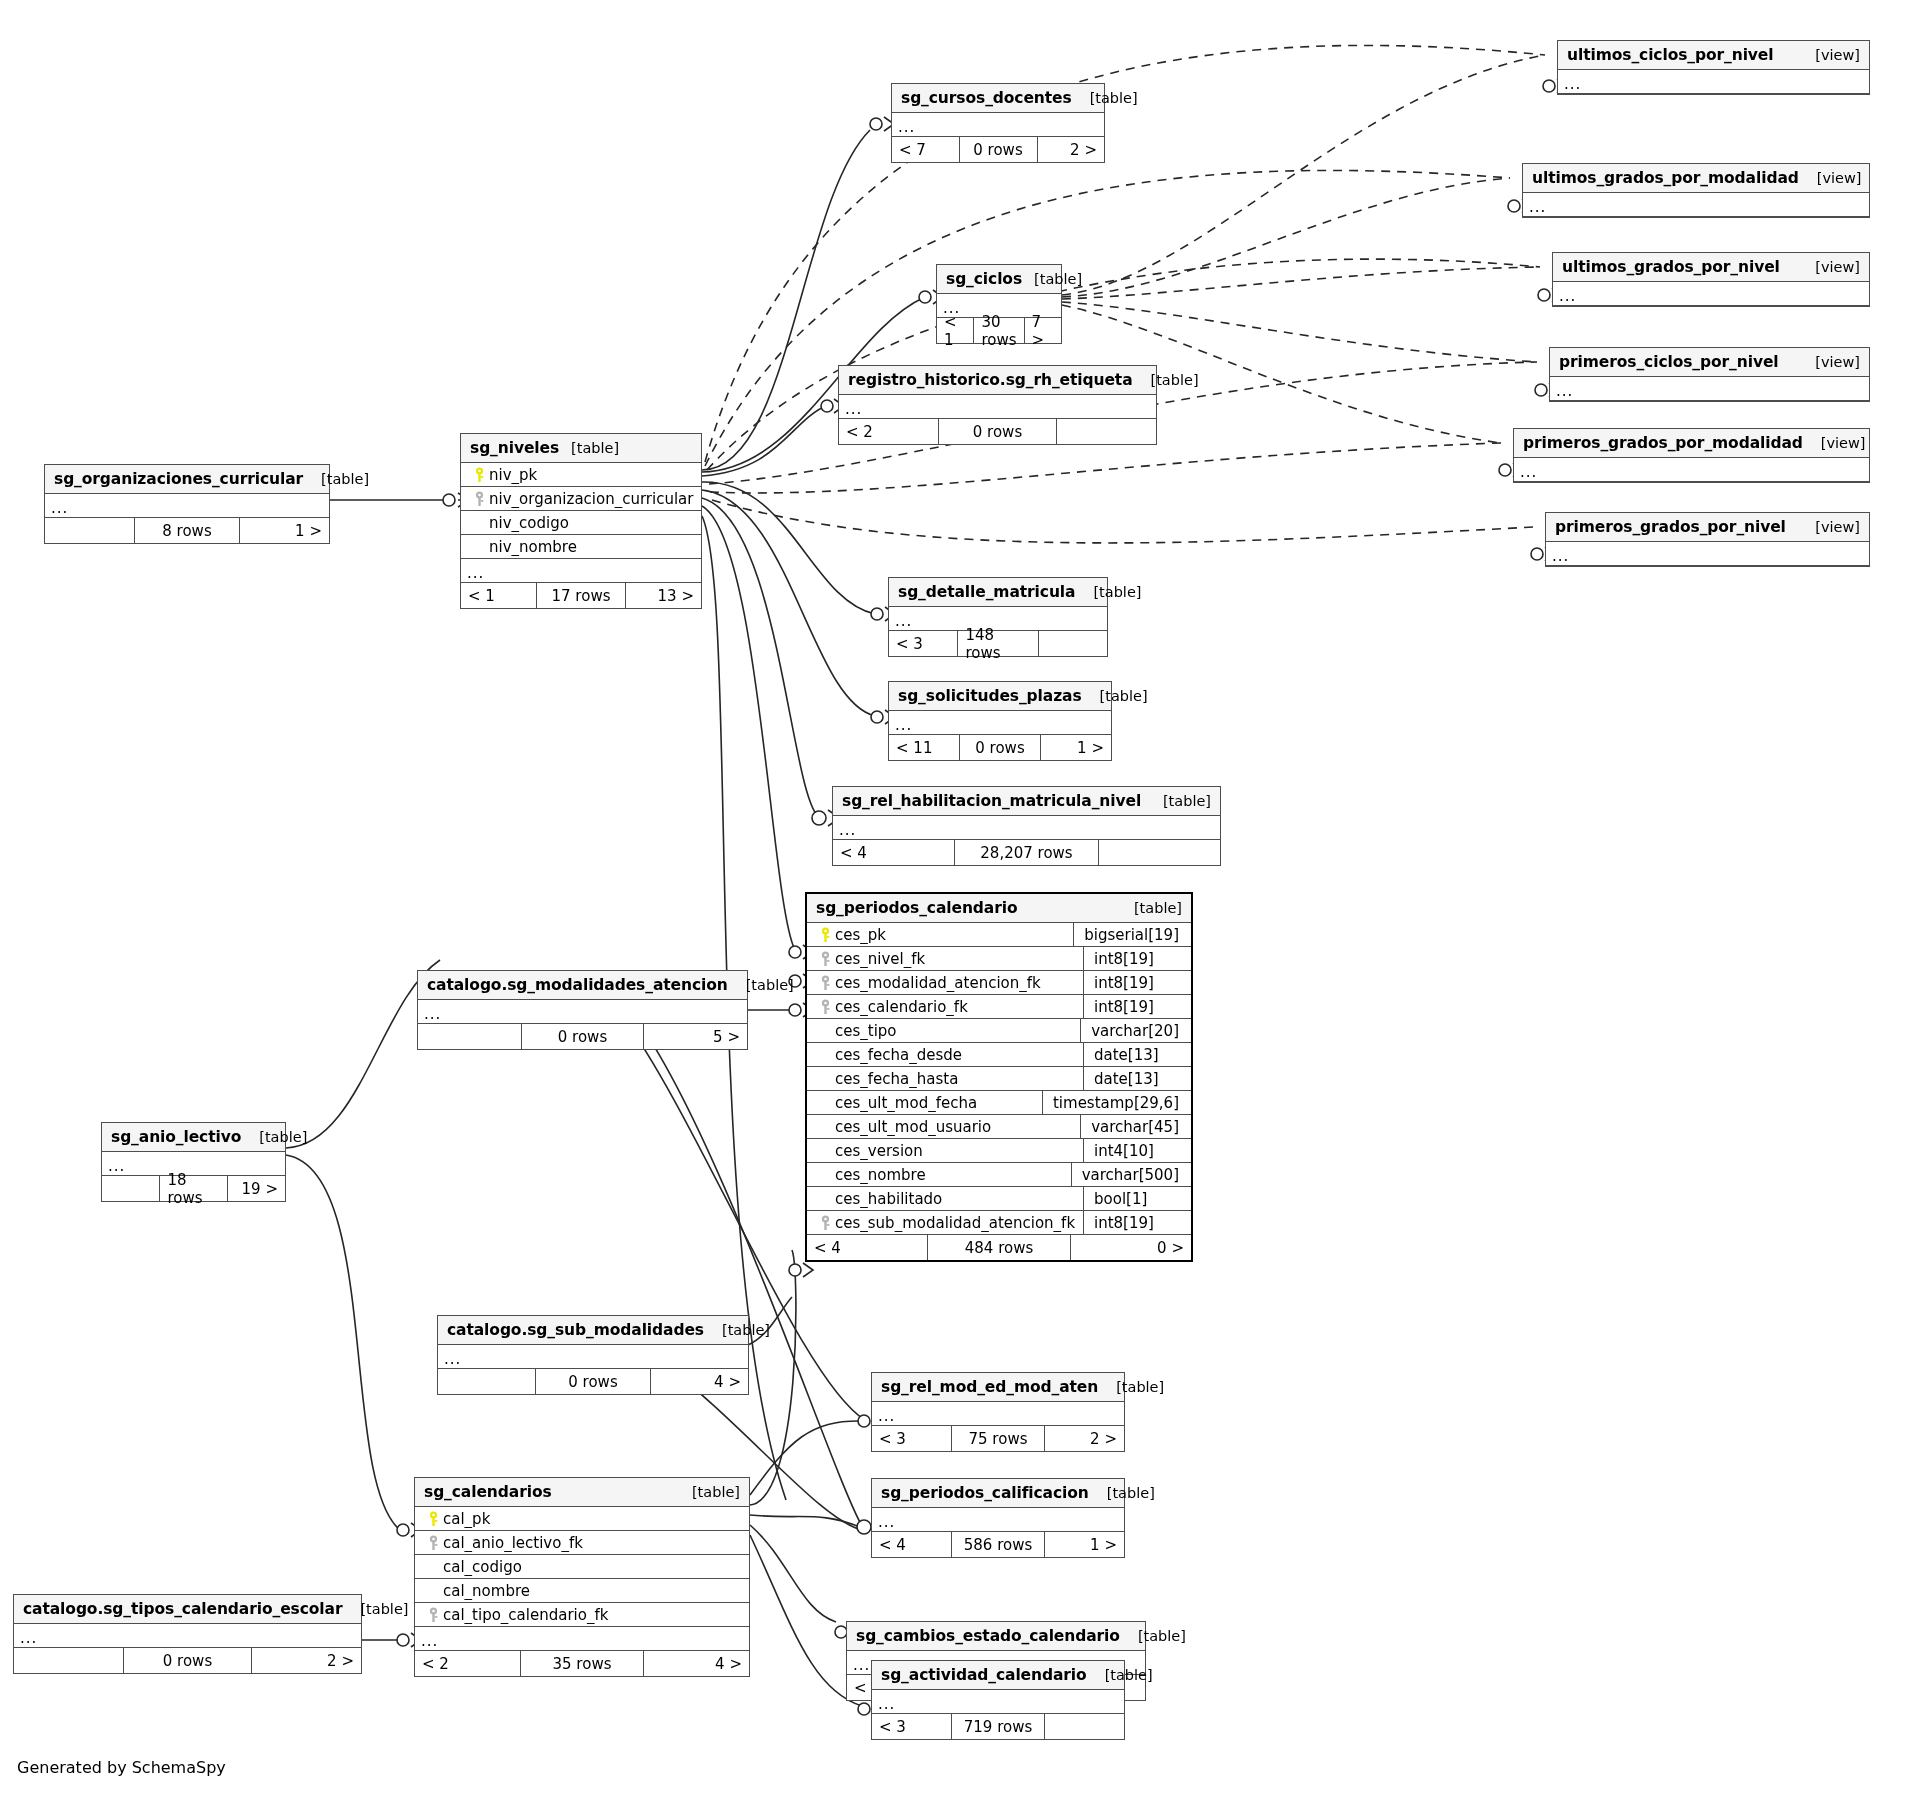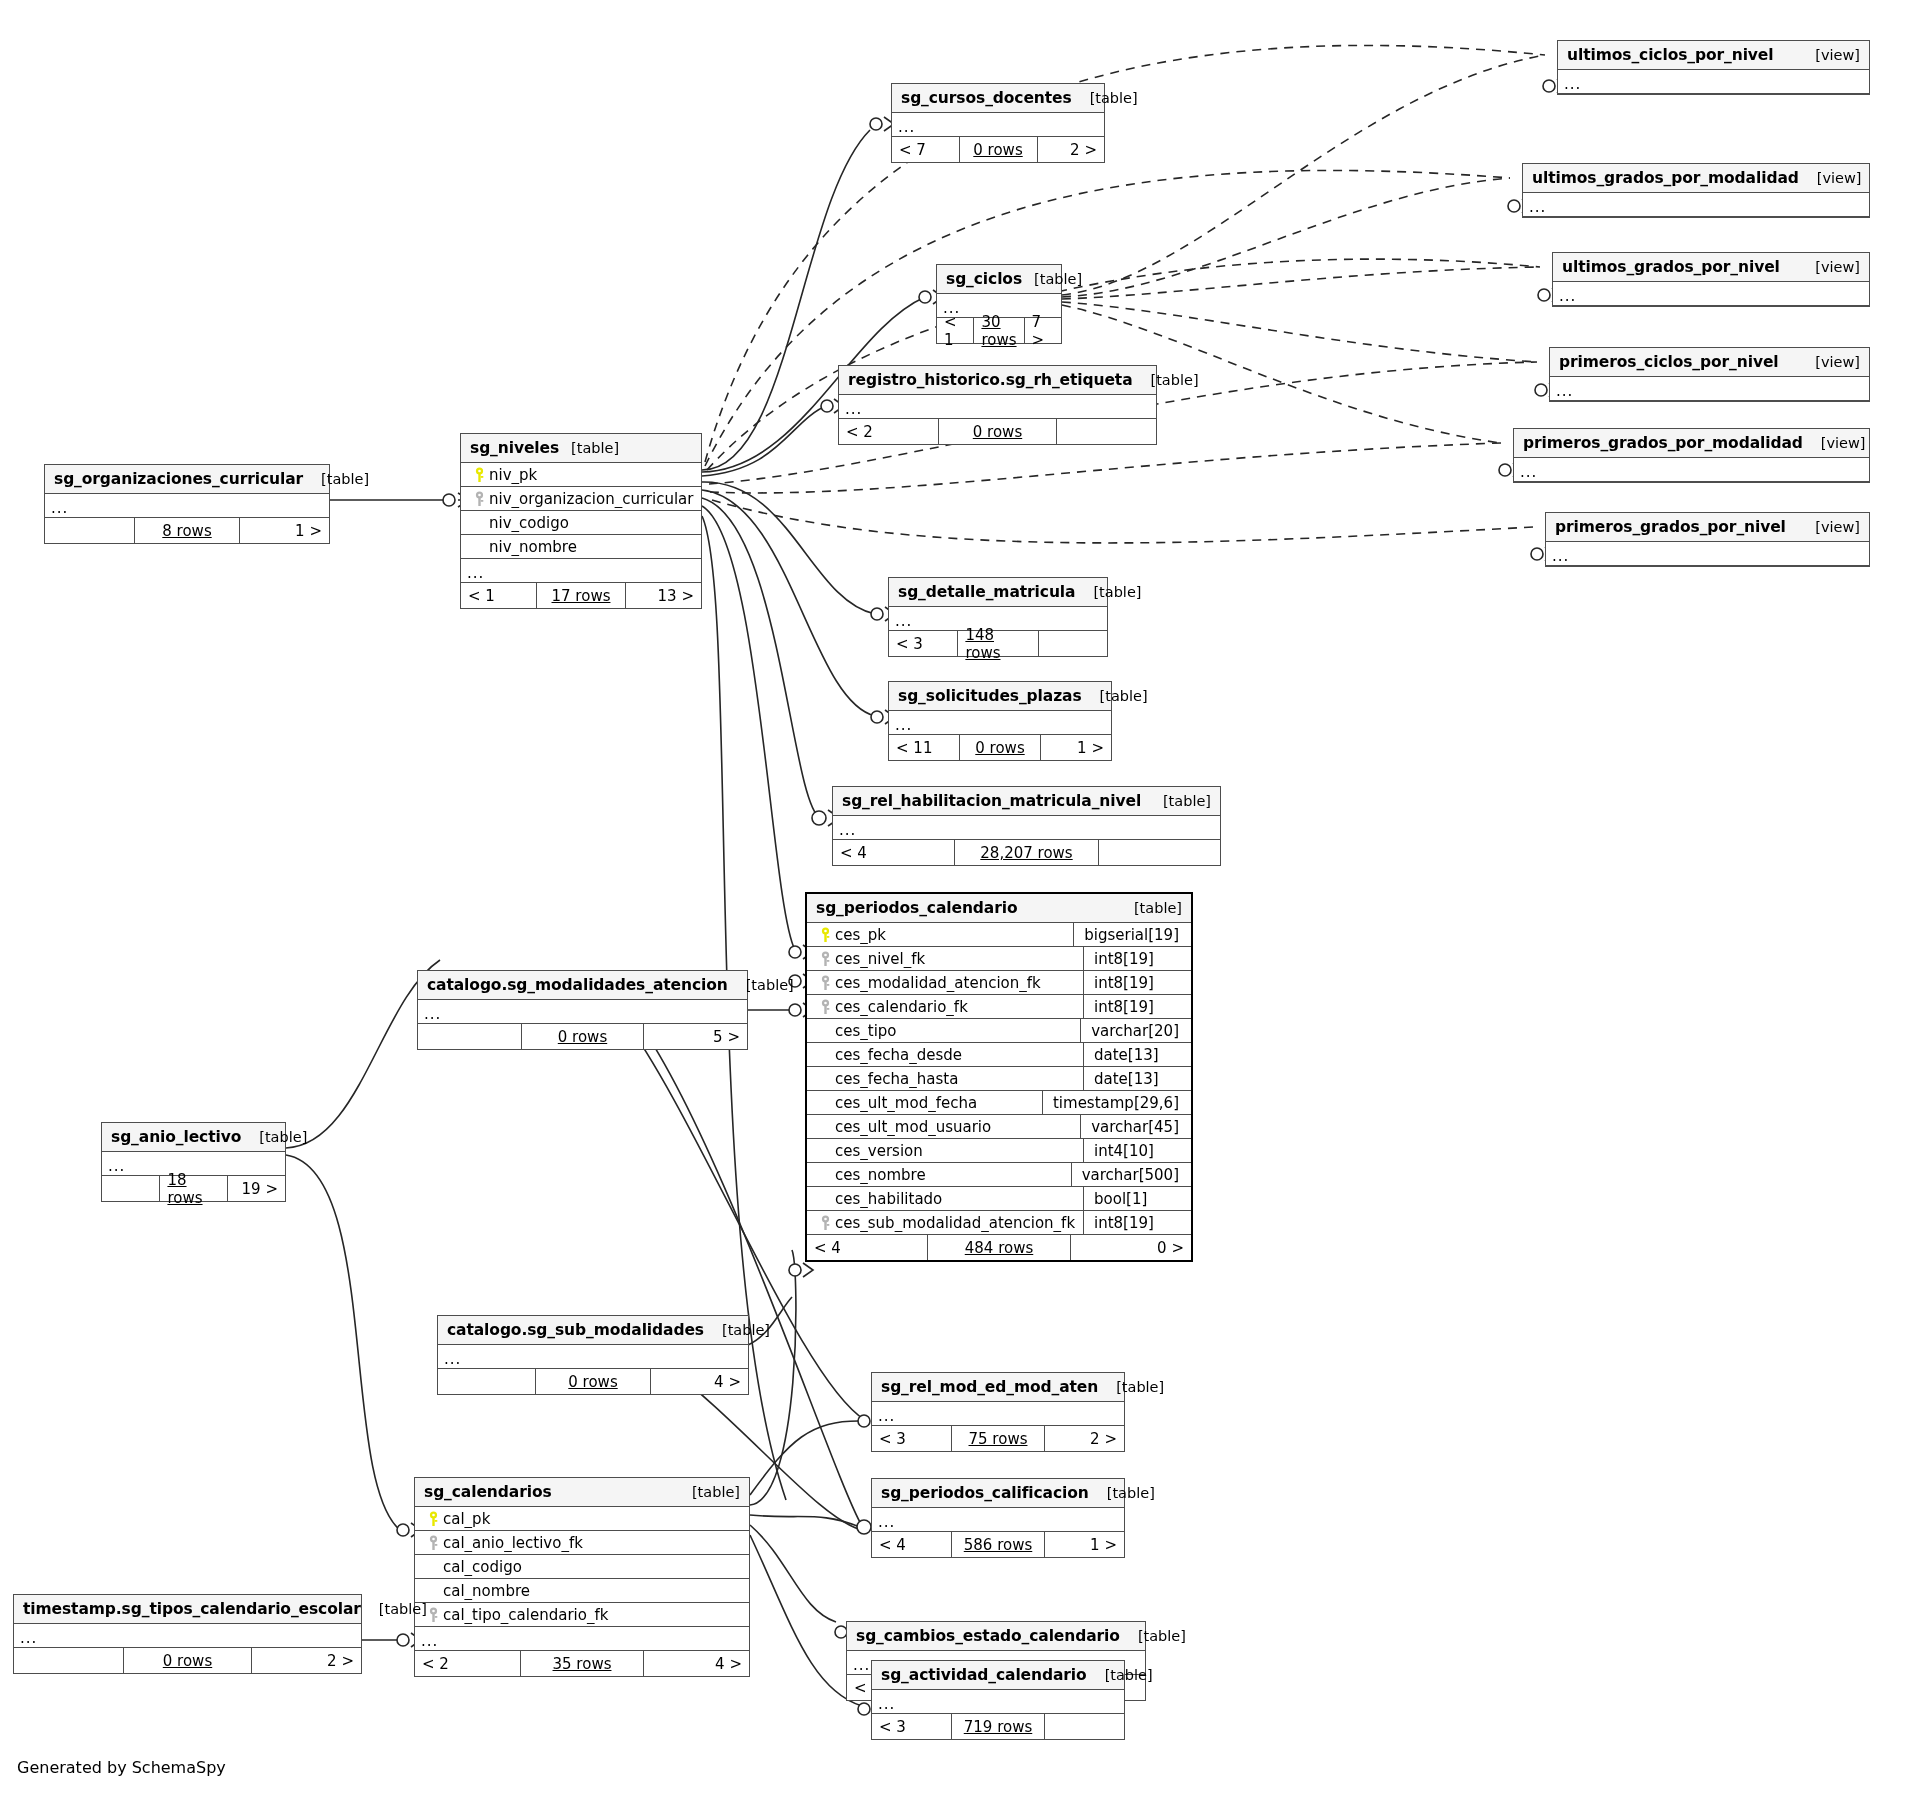--- a/index.html
+++ b/index.html
@@ -116,21 +116,21 @@
     font-size: 15px;
   }
   .ent-foot > div {
     display: flex;
     align-items: center;
     box-sizing: border-box;
     height: 100%;
     padding: 0 7px;
   }
   .foot-l { justify-content: flex-start; }
-  .foot-c { justify-content: center; border-left: 1px solid #4d4d4d; border-right: 1px solid #4d4d4d; text-decoration: underline; }
+  .foot-c { justify-content: center; border-left: 1px solid #4d4d4d; border-right: 1px solid #4d4d4d; }
   .foot-r { justify-content: flex-end; }
 
   .footer-note {
     position: absolute;
     left: 17px;
     top: 1758px;
     font-size: 16px;
     color: #000;
   }
   svg.keyicon { display: block; }
@@ -686,21 +686,21 @@
         </div>
         <div class="ellipsis-row">...</div>
         <div class="ent-foot">
           <div class="foot-l" style="flex:1 1 0">&lt; 1</div>
           <div class="foot-c" style="flex:1.2 1 0">91 rows</div>
           <div class="foot-r" style="flex:1 1 0"></div>
         </div>
       </div>
       <div class="entity" style="left: 13px; top: 1594px; width: 349px;">
         <div class="ent-head">
-          <span class="tname">timestamp.sg_tipos_calendario_escolar</span>
+          <span class="tname">catalogo.sg_tipos_calendario_escolar</span>
           <span class="tkind">[table]</span>
         </div>
         <div class="ellipsis-row">...</div>
         <div class="ent-foot">
           <div class="foot-l" style="flex:1 1 0"></div>
           <div class="foot-c" style="flex:1.2 1 0">0 rows</div>
           <div class="foot-r" style="flex:1 1 0">2 &gt;</div>
         </div>
       </div>
       <div class="entity" style="left: 871px; top: 1660px; width: 254px;">

